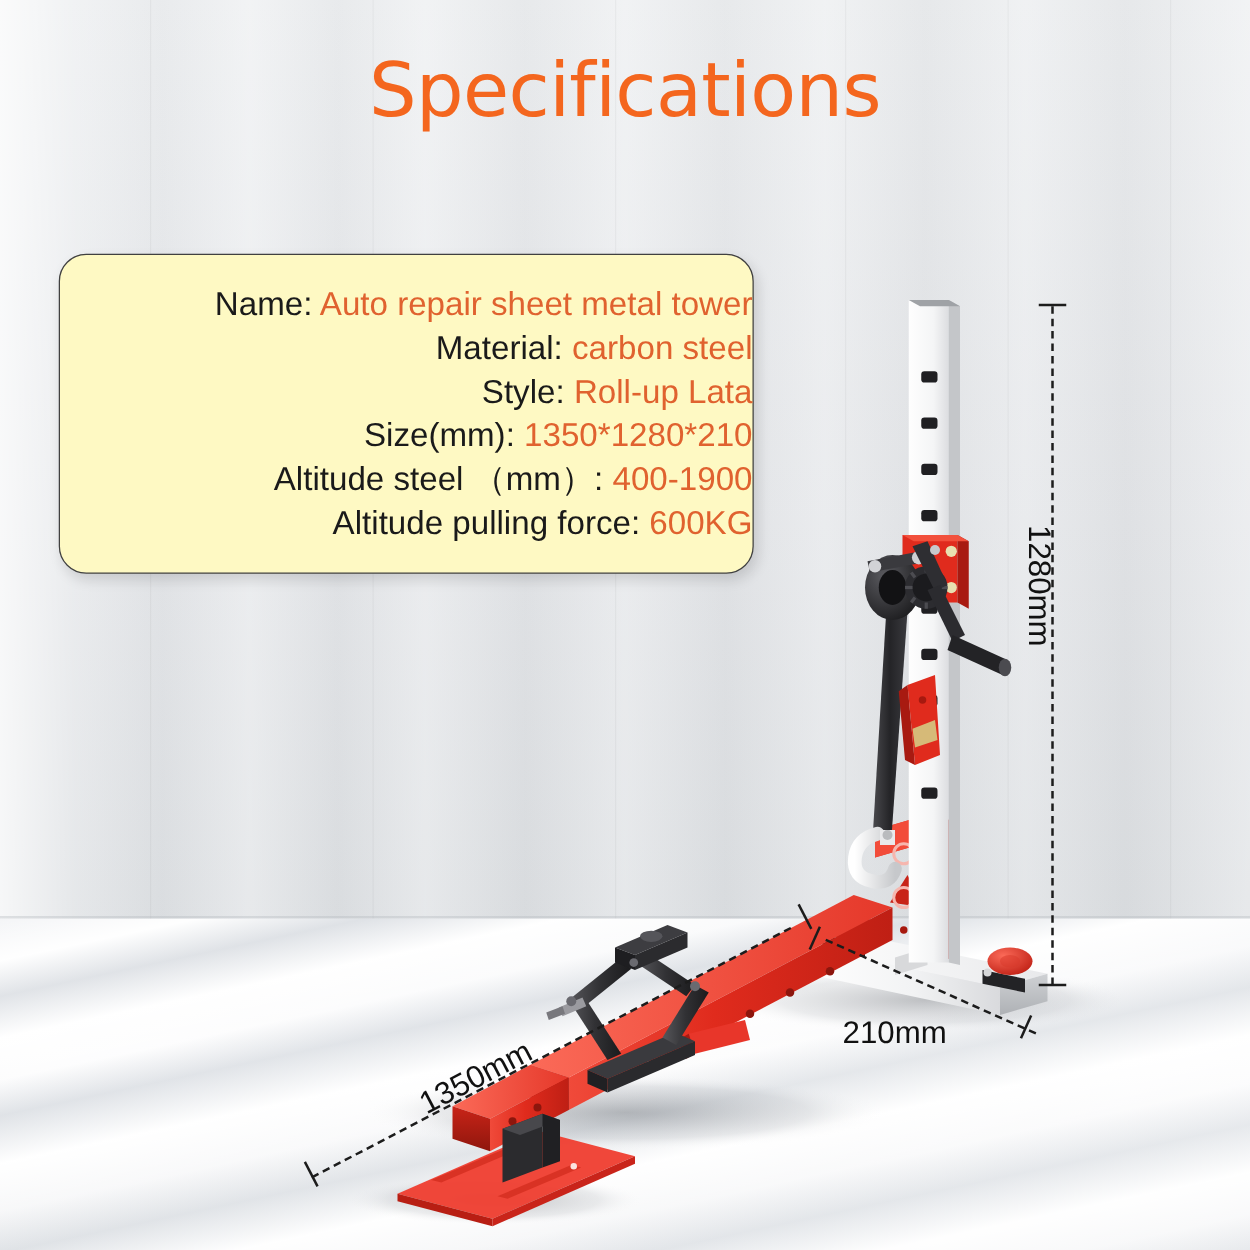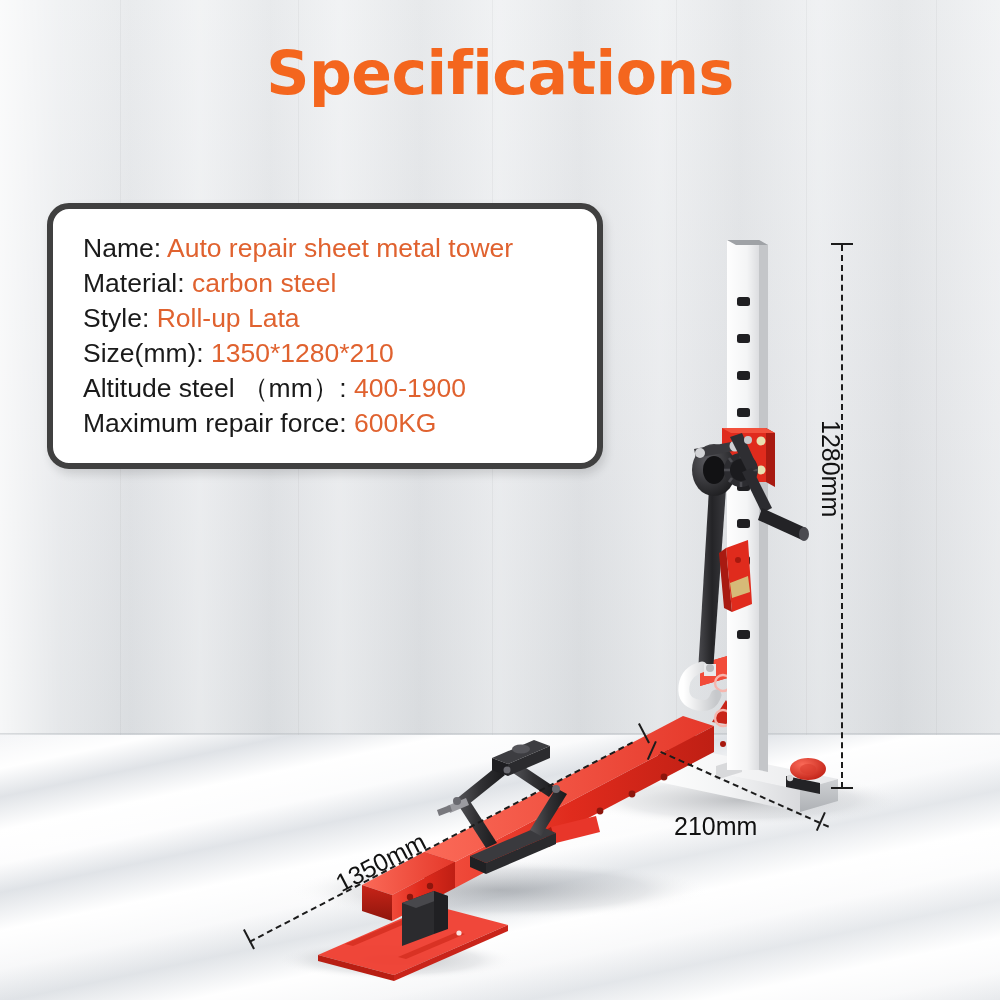--- a/index.html
+++ b/index.html
@@ -76,37 +76,38 @@
     background: linear-gradient(180deg, rgba(180,185,190,0.55), rgba(255,255,255,0));
   }
 
   
   .title {
     position: absolute;
     left: 0; top: 38px;
     width: 1000px;
     text-align: center;
     font-size: 60px;
-    font-weight: 700;
+    font-weight: 400;
     letter-spacing: -0.5px;
     color: #f4661e;
     font-family: "DejaVu Sans", sans-serif;
   }
 
   
   .spec-card {
     position: absolute;
     left: 47px; top: 203px;
     width: 556px;
     box-sizing: border-box;
     padding: 22px 0 22px 30px;
-    background: #ffffff;
-    border: 6px solid #404040;
+    background: #fef9c3;
+    border: 1px solid #404040;
     border-radius: 22px;
     box-shadow: 3px 5px 10px rgba(0,0,0,0.13);
+    text-align: right;
   }
   .spec-row {
     font-size: 26.5px;
     line-height: 35px;
     color: #1a1a1a;
     white-space: nowrap;
     font-family: "Liberation Sans", sans-serif;
   }
   .spec-row .val {
     color: #e0622f;
@@ -481,17 +482,17 @@
   <div class="dim-1350-cap-b"></div>
   <div class="dim-label-1350">1350mm</div>
 
   <div class="spec-card">
     <div id="spec-rows">
         <div class="spec-row"><span class="lab">Name:</span> <span class="val">Auto repair sheet metal tower</span></div>
         <div class="spec-row"><span class="lab">Material:</span> <span class="val">carbon steel</span></div>
         <div class="spec-row"><span class="lab">Style:</span> <span class="val">Roll-up Lata</span></div>
         <div class="spec-row"><span class="lab">Size(mm):</span> <span class="val">1350*1280*210</span></div>
         <div class="spec-row"><span class="lab">Altitude steel （mm）:</span> <span class="val">400-1900</span></div>
-        <div class="spec-row"><span class="lab">Maximum repair force:</span> <span class="val">600KG</span></div>
+        <div class="spec-row"><span class="lab">Altitude pulling force:</span> <span class="val">600KG</span></div>
       </div>
   </div>
 
 </div>
 
 </body></html>

